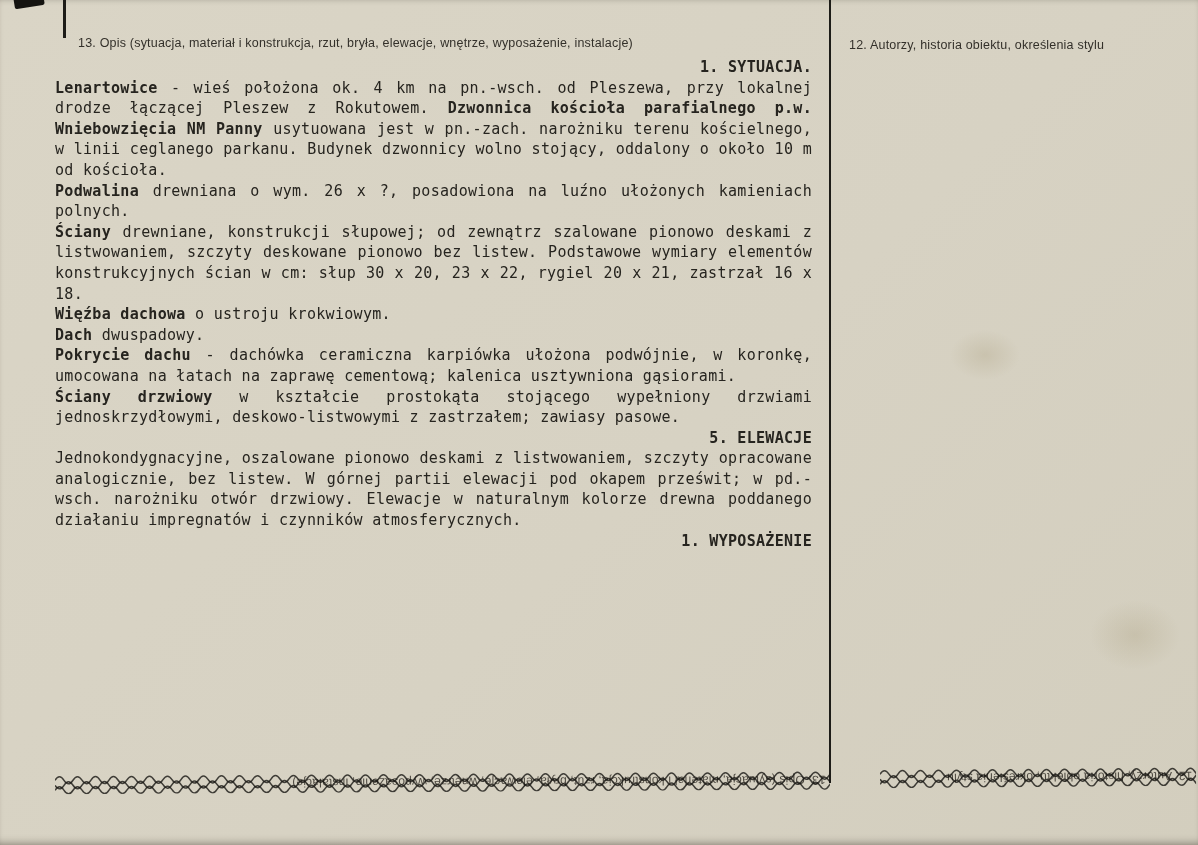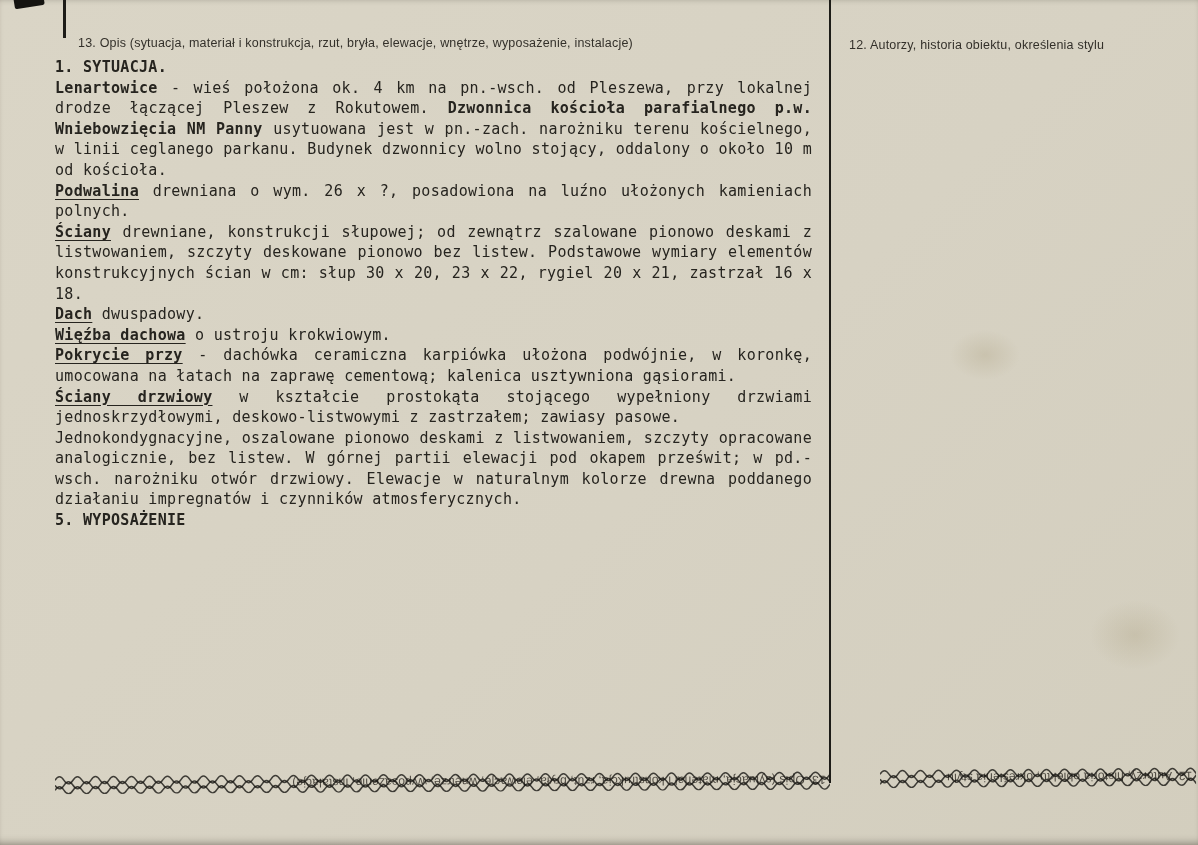--- a/index.html
+++ b/index.html
@@ -2,34 +2,34 @@
 <html><head>
 <meta charset="utf-8">
 <style>
   html,body{margin:0;padding:0;background:#cfcaba;}
   .page{
     position:relative;width:1198px;height:845px;overflow:hidden;
     background:linear-gradient(135deg,#dad5c6 0%,#d7d2c3 55%,#d3cebe 100%);
     box-shadow:inset 0 -7px 9px -6px rgba(60,55,45,.55), inset 0 4px 6px -5px rgba(60,55,45,.35);
     color:#26241f;
   }
-  .typewriter{font-family:"DejaVu Sans Mono","Liberation Mono",monospace;font-size:15px;line-height:20.6px;letter-spacing:.3px;}
+  .typewriter{font-family:"DejaVu Sans Mono","Liberation Mono",monospace;font-size:15px;line-height:20.6px;letter-spacing:.3px;text-align:right;}
   .form-header{font-family:"Liberation Sans","DejaVu Sans",sans-serif;font-size:12.5px;letter-spacing:.2px;color:#33302a;white-space:nowrap;}
   .divider{position:absolute;left:829px;top:0;width:2px;height:783px;background:#1d1c18;}
   .margin-tick{position:absolute;left:63px;top:0;width:3px;height:38px;background:#1d1c18;}
   .corner-mark{position:absolute;left:14px;top:-5px;width:30px;height:12px;background:#141310;transform:rotate(-9deg);border-radius:2px;}
   .col-left{position:absolute;left:55px;top:36px;width:757px;}
   .col-left .form-header{padding-left:23px;margin-bottom:7px;}
   .col-right{position:absolute;left:849px;top:38px;width:306px;}
   .col-right .form-header{margin-bottom:15px;}
   .right-body{text-align:justify;line-height:22px;}
   .sec-heading{font-weight:bold;}
   .para{text-align:justify;}
   .b{font-weight:bold;}
-  .u{text-decoration:underline;text-underline-offset:3px;}
+  .u{text-underline-offset:3px;}
   .showthrough{position:absolute;height:20px;}
   .showthrough .mirrored{
     position:absolute;right:4px;top:3px;transform:rotate(180deg);transform-origin:center;
     font-family:"Liberation Sans","DejaVu Sans",sans-serif;font-size:12px;letter-spacing:.2px;
     color:rgba(38,34,28,.78);white-space:nowrap;
   }
   .showthrough svg{position:absolute;left:0;top:0;}
   .st-left{left:55px;top:772px;width:775px;transform:rotate(-.35deg);}
   .st-right{left:880px;top:767px;width:316px;transform:rotate(-.45deg);}
   .stain{position:absolute;border-radius:50%;background:radial-gradient(closest-side,rgba(150,135,95,.20),rgba(150,135,95,0));}
@@ -46,26 +46,27 @@
   <div class="stain" style="left:1090px;top:600px;width:90px;height:70px;"></div>
   <div class="stain" style="left:950px;top:330px;width:70px;height:50px;"></div>
 
   <div class="col-left">
     <div class="form-header">13. Opis (sytuacja, materiał i konstrukcja, rzut, bryła, elewacje, wnętrze, wyposażenie, instalacje)</div>
     <div id="sections">
         <div class="sec-heading typewriter">1. SYTUACJA.</div>
         <div class="para typewriter"><span class="b">Lenartowice</span><span> - wieś położona ok. 4 km na pn.-wsch. od Pleszewa, przy lokalnej drodze łączącej Pleszew z Rokutowem. </span><span class="b">Dzwonnica kościoła parafialnego p.w. Wniebowzięcia NM Panny</span><span> usytuowana jest w pn.-zach. narożniku terenu kościelnego, w linii ceglanego parkanu. Budynek dzwonnicy wolno stojący, oddalony o około 10 m od kościoła.</span></div>
         <div class="para typewriter"><span class="b u">Podwalina</span><span> drewniana o wym. 26 x ?, posadowiona na luźno ułożonych kamieniach polnych.</span></div>
         <div class="para typewriter"><span class="b u">Ściany</span><span> drewniane, konstrukcji słupowej; od zewnątrz szalowane pionowo deskami z listwowaniem, szczyty deskowane pionowo bez listew. Podstawowe wymiary elementów konstrukcyjnych ścian w cm: słup 30 x 20, 23 x 22, rygiel 20 x 21, zastrzał 16 x 18.</span></div>
+        <div class="para typewriter"><span class="b u">Więźba dachowa</span><span> o ustroju krokwiowym.</span></div>
         <div class="para typewriter"><span class="b u">Dach</span><span> dwuspadowy.</span></div>
-        <div class="para typewriter"><span class="b u">Więźba dachowa</span><span> o ustroju krokwiowym.</span></div>
-        <div class="para typewriter"><span class="b u">Pokrycie przy</span><span> - dachówka ceramiczna karpiówka ułożona podwójnie, w koronkę, umocowana na łatach na zaprawę cementową; kalenica usztywniona gąsiorami.</span></div>
+        <div class="para typewriter"><span class="b u">Pokrycie dachu</span><span> - dachówka ceramiczna karpiówka ułożona podwójnie, w koronkę, umocowana na łatach na zaprawę cementową; kalenica usztywniona gąsiorami.</span></div>
         <div class="para typewriter"><span class="b u">Ściany drzwiowy</span><span> w kształcie prostokąta stojącego wypełniony drzwiami jednoskrzydłowymi, deskowo-listwowymi z zastrzałem; zawiasy pasowe.</span></div>
+        <div class="sec-heading typewriter">5. ELEWACJE</div>
         <div class="para typewriter"><span>Jednokondygnacyjne, oszalowane pionowo deskami z listwowaniem, szczyty opracowane analogicznie, bez listew. W górnej partii elewacji pod okapem prześwit; w pd.-wsch. narożniku otwór drzwiowy. Elewacje w naturalnym kolorze drewna poddanego działaniu impregnatów i czynników atmosferycznych.</span></div>
-        <div class="sec-heading typewriter">5. WYPOSAŻENIE</div>
+        <div class="sec-heading typewriter">1. WYPOSAŻENIE</div>
       </div>
   </div>
 
   <div class="col-right">
     <div class="form-header">12. Autorzy, historia obiektu, określenia stylu</div>
   </div>
 
   <div class="showthrough st-left">
     <div class="mirrored">13. Opis (sytuacja, materiał i konstrukcja, rzut, bryła, elewacje, wnętrze, wyposażenie, instalacje)</div>
     <svg class="squiggle" width="775" height="20" viewBox="0 0 775 20">

